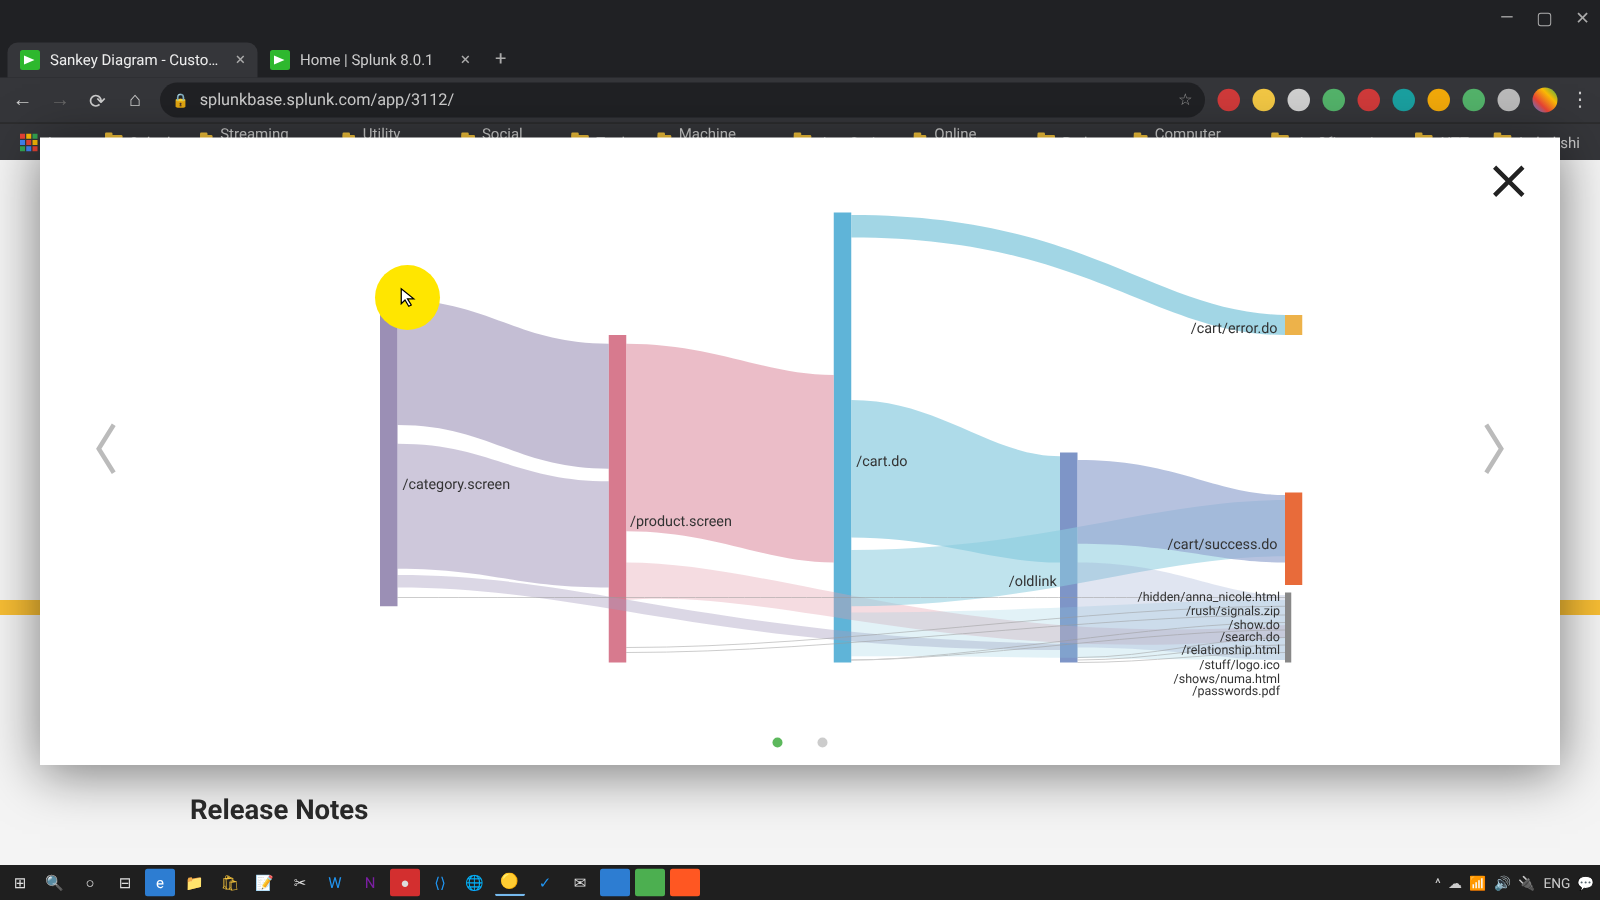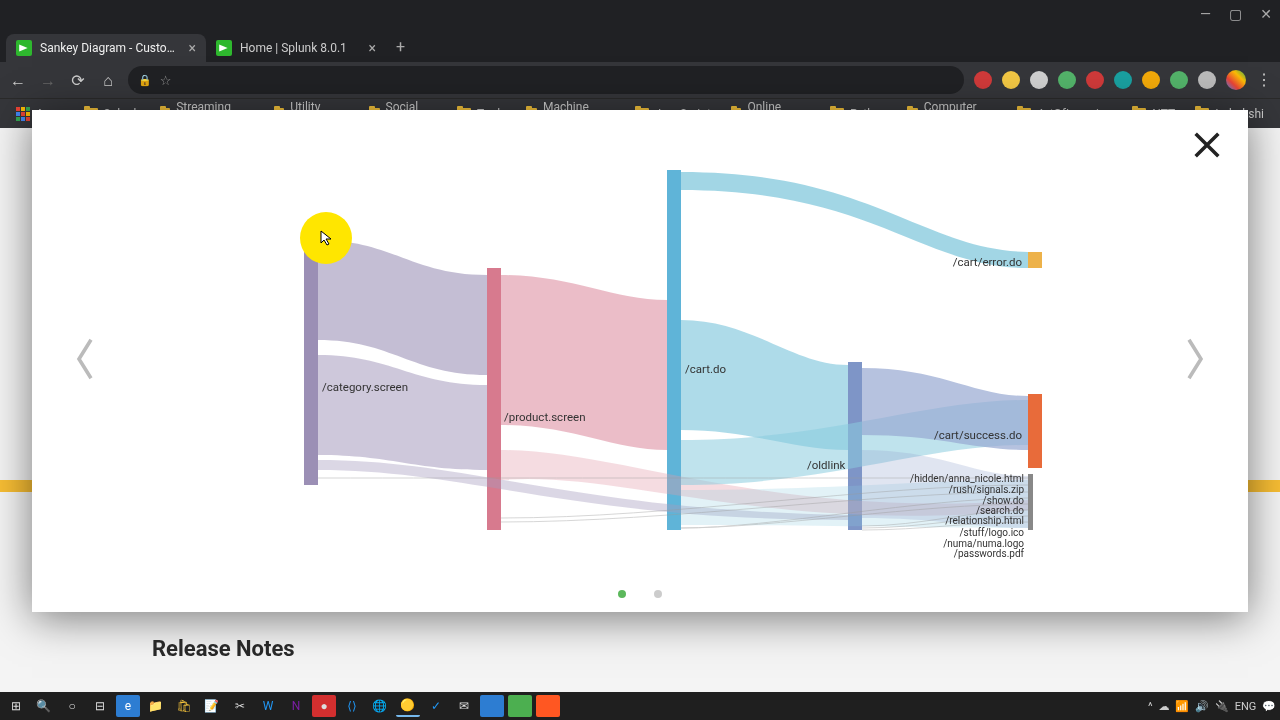--- a/index.html
+++ b/index.html
@@ -108,20 +108,21 @@
   <span class="newtab">+</span>
 </div>
 
 <div class="addrbar">
   <span class="navbtn">←</span>
   <span class="navbtn dim">→</span>
   <span class="navbtn">⟳</span>
   <span class="navbtn">⌂</span>
   <div class="urlbox">
     <span class="lock">🔒</span>
+    <span class="url">splunkbase.splunk.com/app/3112/</span>
     <span class="star">☆</span>
   </div>
   <span class="ext" style="background:#d03a3a"></span>
   <span class="ext" style="background:#f2c744"></span>
   <span class="ext" style="background:#d0d0d0"></span>
   <span class="ext" style="background:#53b36a"></span>
   <span class="ext" style="background:#d03a3a"></span>
   <span class="ext" style="background:#1aa0a0"></span>
   <span class="ext" style="background:#f2a90a"></span>
   <span class="ext" style="background:#53b36a"></span>
@@ -270,21 +271,21 @@
     <div class="sankey-label" style="left:413px; top:212px">/cart.do</div>
     <div class="sankey-label" style="left:535px; top:308px">/oldlink</div>
     <div class="sankey-label" style="right:20px; top:105px; text-align:right">/cart/error.do</div>
     <div class="sankey-label" style="right:20px; top:278px; text-align:right">/cart/success.do</div>
     <div class="sankey-label" style="right:18px; top:323px; text-align:right; font-size:10px">/hidden/anna_nicole.html</div>
     <div class="sankey-label" style="right:18px; top:334px; text-align:right; font-size:10px">/rush/signals.zip</div>
     <div class="sankey-label" style="right:18px; top:345px; text-align:center; font-size:10px">/show.do</div>
     <div class="sankey-label" style="right:18px; top:355px; text-align:right; font-size:10px">/search.do</div>
     <div class="sankey-label" style="right:18px; top:365px; text-align:right; font-size:10px">/relationship.html</div>
     <div class="sankey-label" style="right:18px; top:377px; text-align:left; font-size:10px">/stuff/logo.ico</div>
-    <div class="sankey-label" style="right:18px; top:388px; text-align:right; font-size:10px">/numa/numa.logo</div>
+    <div class="sankey-label" style="right:18px; top:388px; text-align:right; font-size:10px">/shows/numa.html</div>
     <div class="sankey-label" style="right:18px; top:398px; text-align:right; font-size:10px">/passwords.pdf</div>
   </div>
 
   <div class="highlight" style="left:268px; top:102px">
     <svg width="14" height="18" viewBox="0 0 14 18">
         <path d="M2 2 L2 14 L5 11 L8 16 L10 15 L7 10 L12 10 Z" fill="#fff" stroke="#000" stroke-width="1"></path>
       </svg>
   </div>
 
   <div class="dots">

